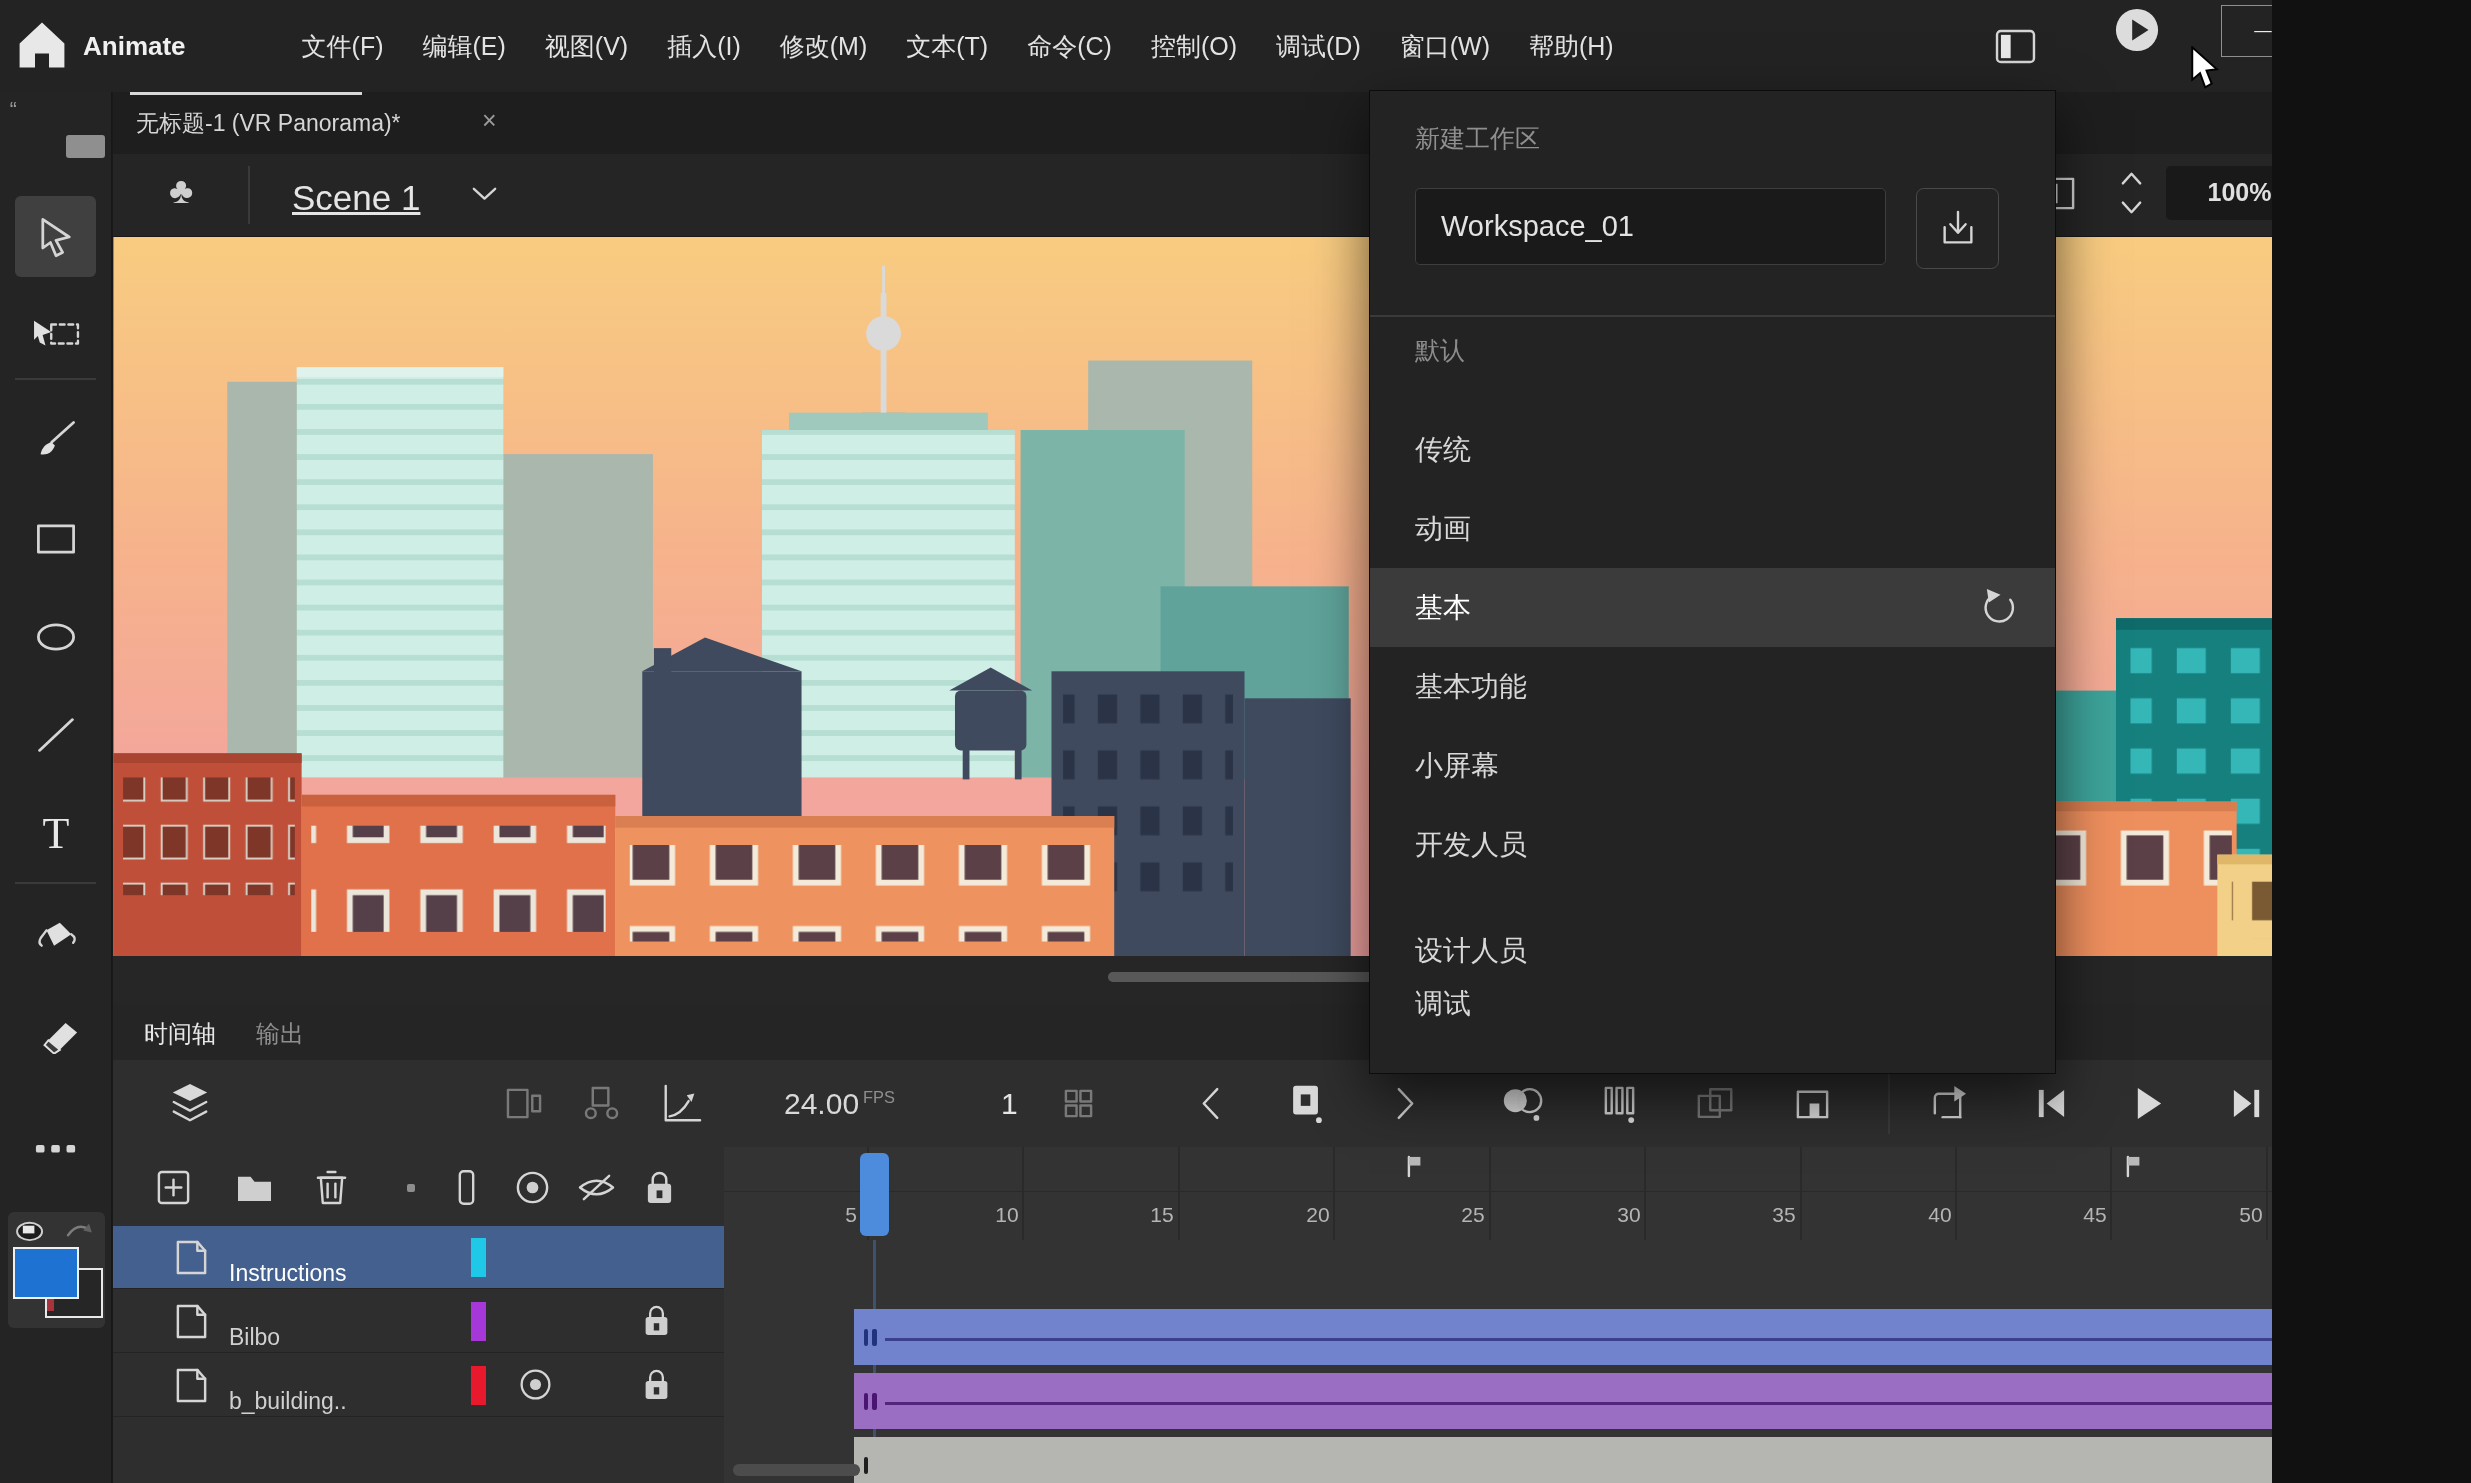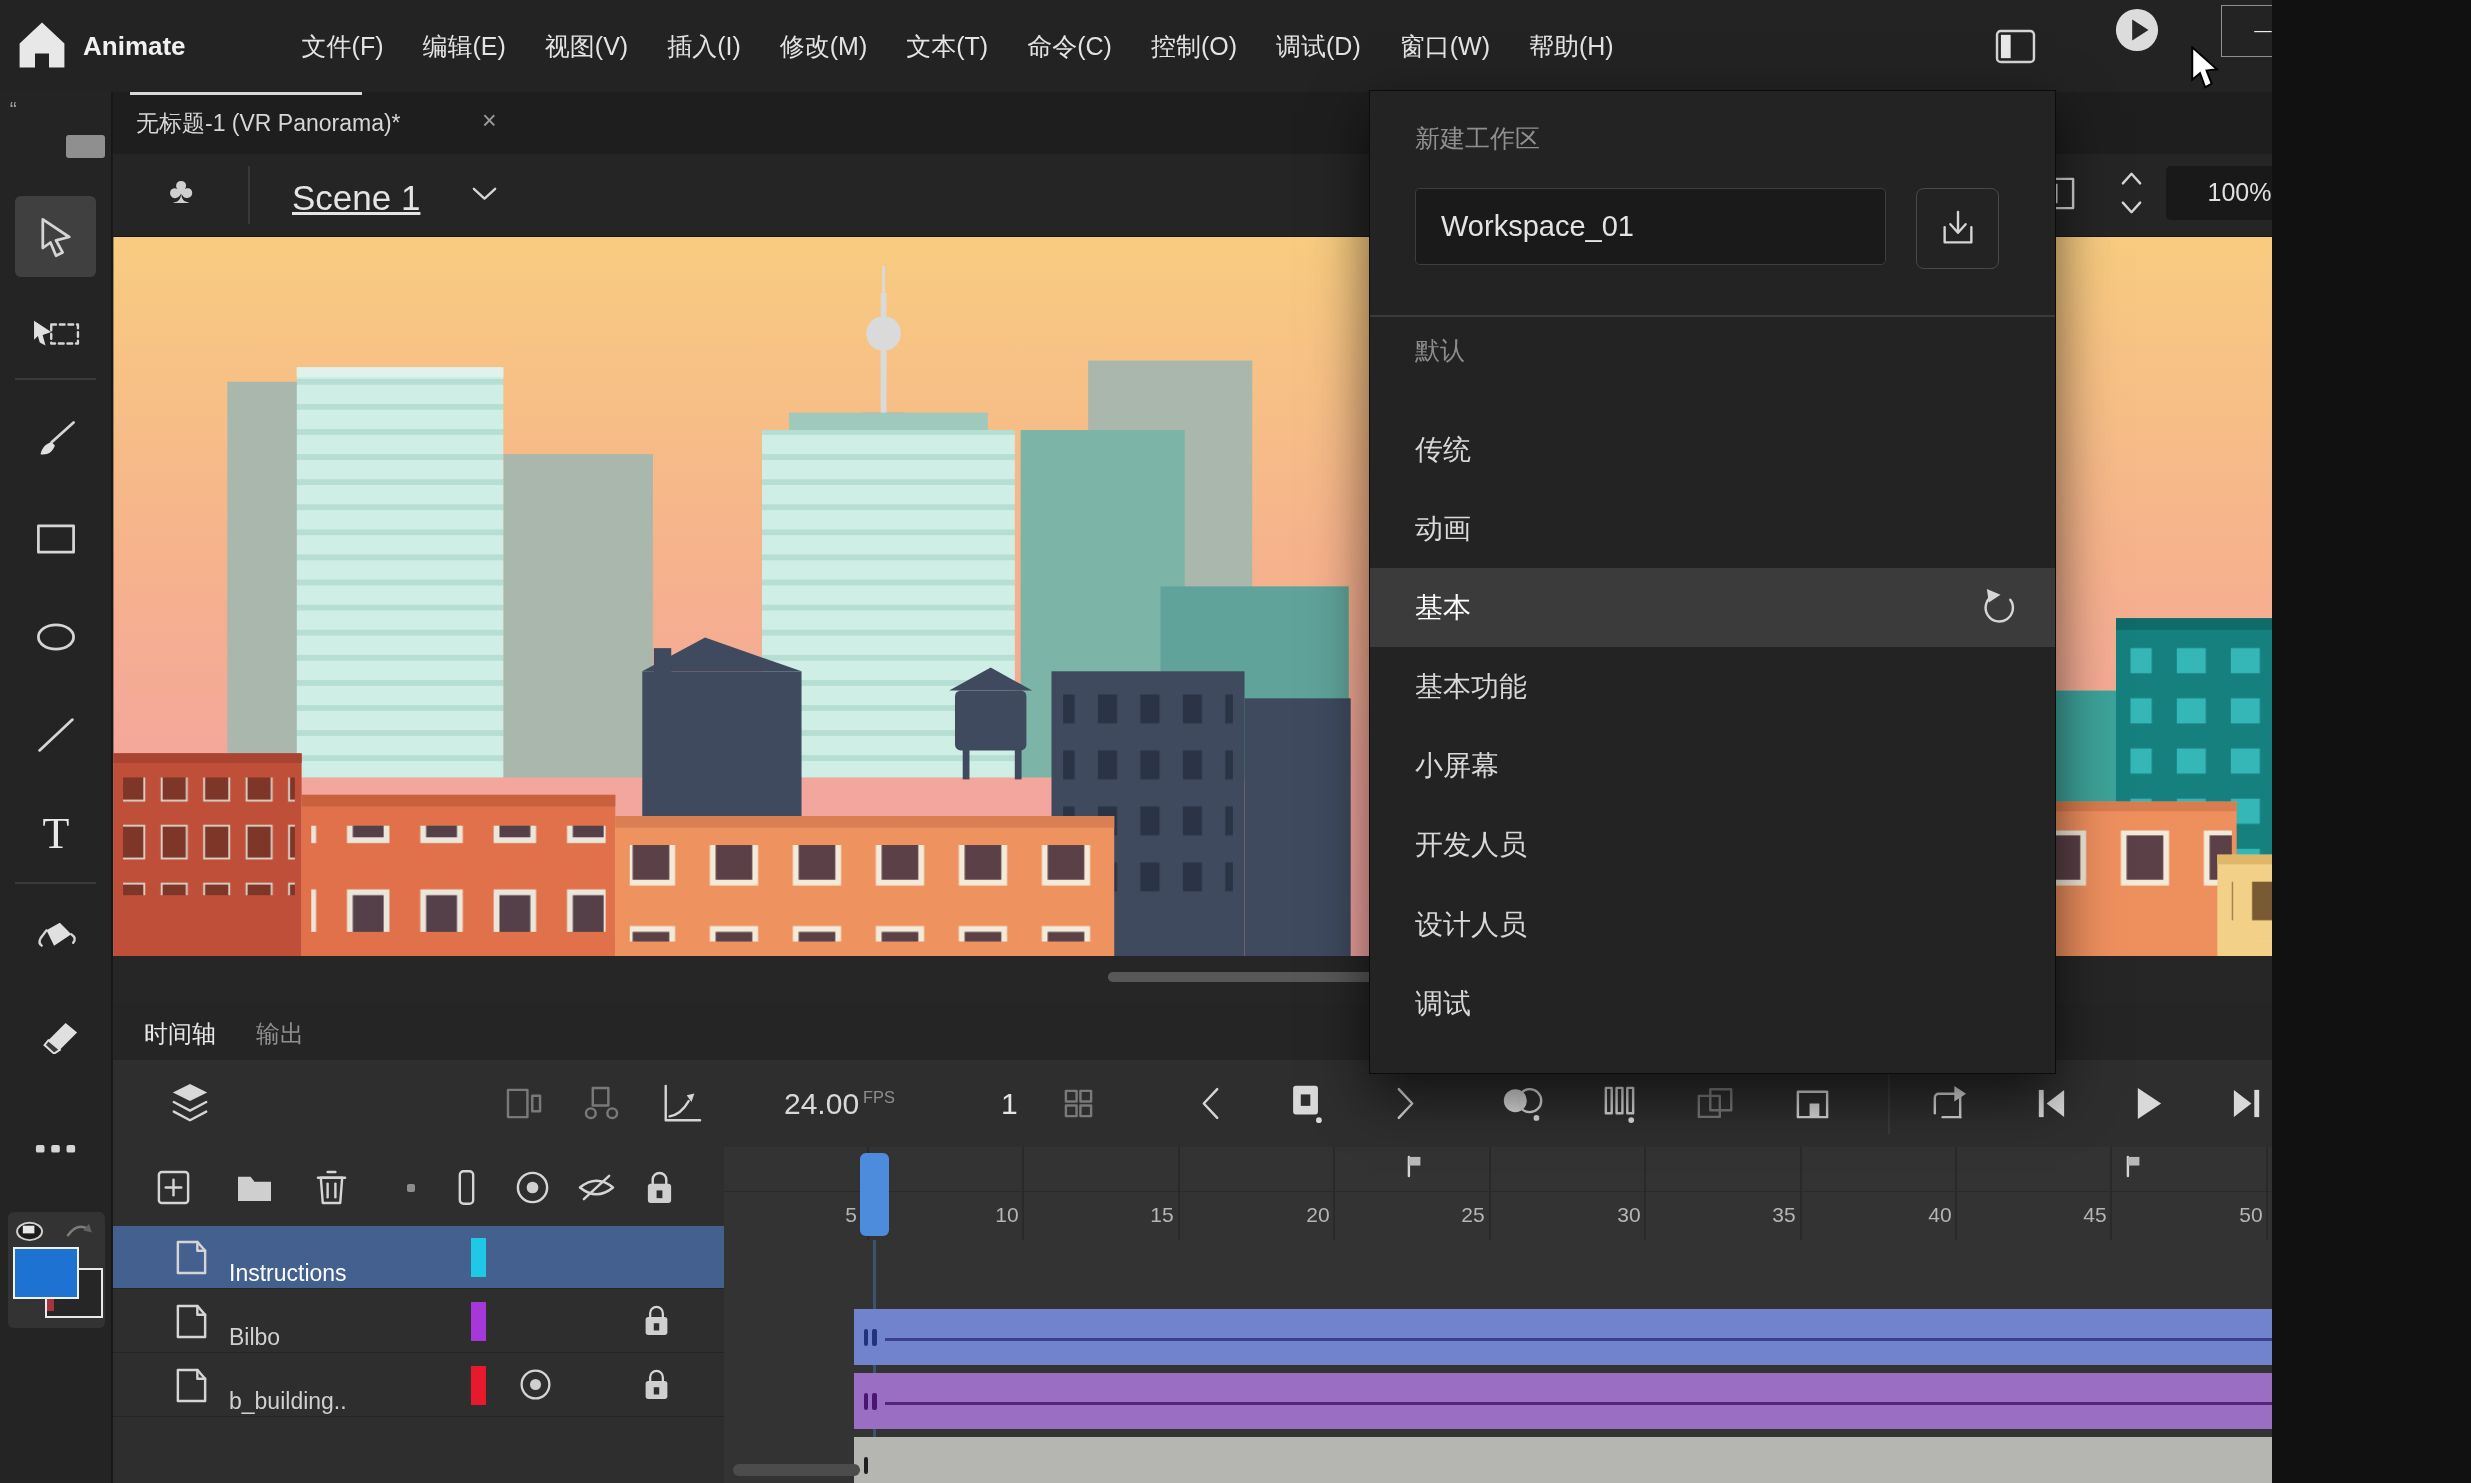--- a/index.html
+++ b/index.html
@@ -31,21 +31,21 @@
   
   .tabbar{position:absolute;left:113px;top:92px;width:2282px;height:63px;background:#1e1e1e;}
   .tabaccent{position:absolute;left:17.4px;top:0;width:232px;height:2.9px;background:#d8d8d8;}
   .tabtitle{position:absolute;left:23px;top:16.4px;font-size:23px;color:#d6d6d6;white-space:nowrap;}
   .tabclose{position:absolute;left:369px;top:13.5px;font-size:25px;color:#9a9a9a;}
   .editbar{position:absolute;left:113px;top:154px;width:2282px;height:82px;background:#252525;border-bottom:1.9px solid #181818;}
   .club{position:absolute;left:56px;top:16.4px;font-size:37px;color:#cfcfcf;}
   .vdiv{position:absolute;width:1.9px;background:#3a3a3a;}
   .scene{position:absolute;left:179px;top:24px;font-size:35px;color:#e5e5e5;text-decoration:underline;}
   .zoomfield{position:absolute;left:2053px;top:11.6px;width:147px;height:54px;background:#191919;border-radius:4.8px;
-             display:flex;align-items:center;justify-content:center;font-size:25px;color:#e0e0e0;}
+             display:flex;align-items:center;justify-content:center;font-size:25px;color:#e0e0e0;font-weight:bold;}
   
   .stage{position:absolute;left:113px;top:237px;width:2282px;height:768px;background:#262626;}
   .hscroll{position:absolute;left:995px;top:735px;width:935px;height:9.7px;background:#585858;border-radius:4.8px;}
   
   .wsp{position:absolute;left:1369px;top:90px;width:685px;height:982px;background:#232323;
        border:1px solid #0c0c0c;box-shadow:0 21px 53px rgba(0,0,0,.6);z-index:40;}
   .wsp .hdr{position:absolute;left:45px;top:31px;font-size:25px;color:#8f8f8f;}
   .wsp input{position:absolute;left:45px;top:97px;width:444px;height:75px;background:#1a1a1a;border:1.9px solid #3e3e3e;
        border-radius:4.8px;color:#e3e3e3;font-size:29px;padding:0 0 0 25px;font-family:"Liberation Sans",sans-serif;}
   .savebtn{position:absolute;left:546px;top:97px;width:81px;height:79px;border:1.9px solid #4a4a4a;border-radius:7.7px;
@@ -698,21 +698,21 @@
     </div>
     <div class="wsrow" style="top:556px;">
         <span>基本功能</span>
       </div>
     <div class="wsrow" style="top:635px;">
         <span>小屏幕</span>
       </div>
     <div class="wsrow" style="top:714px;">
         <span>开发人员</span>
       </div>
-    <div class="wsrow" style="top:794px;text-align:center;">
+    <div class="wsrow" style="top:820px;text-align:center;">
         <span>设计人员</span>
       </div>
     <div class="wsrow" style="top:873px;">
         <span>调试</span>
       </div>
   </div>
 
 </div>
 
 

